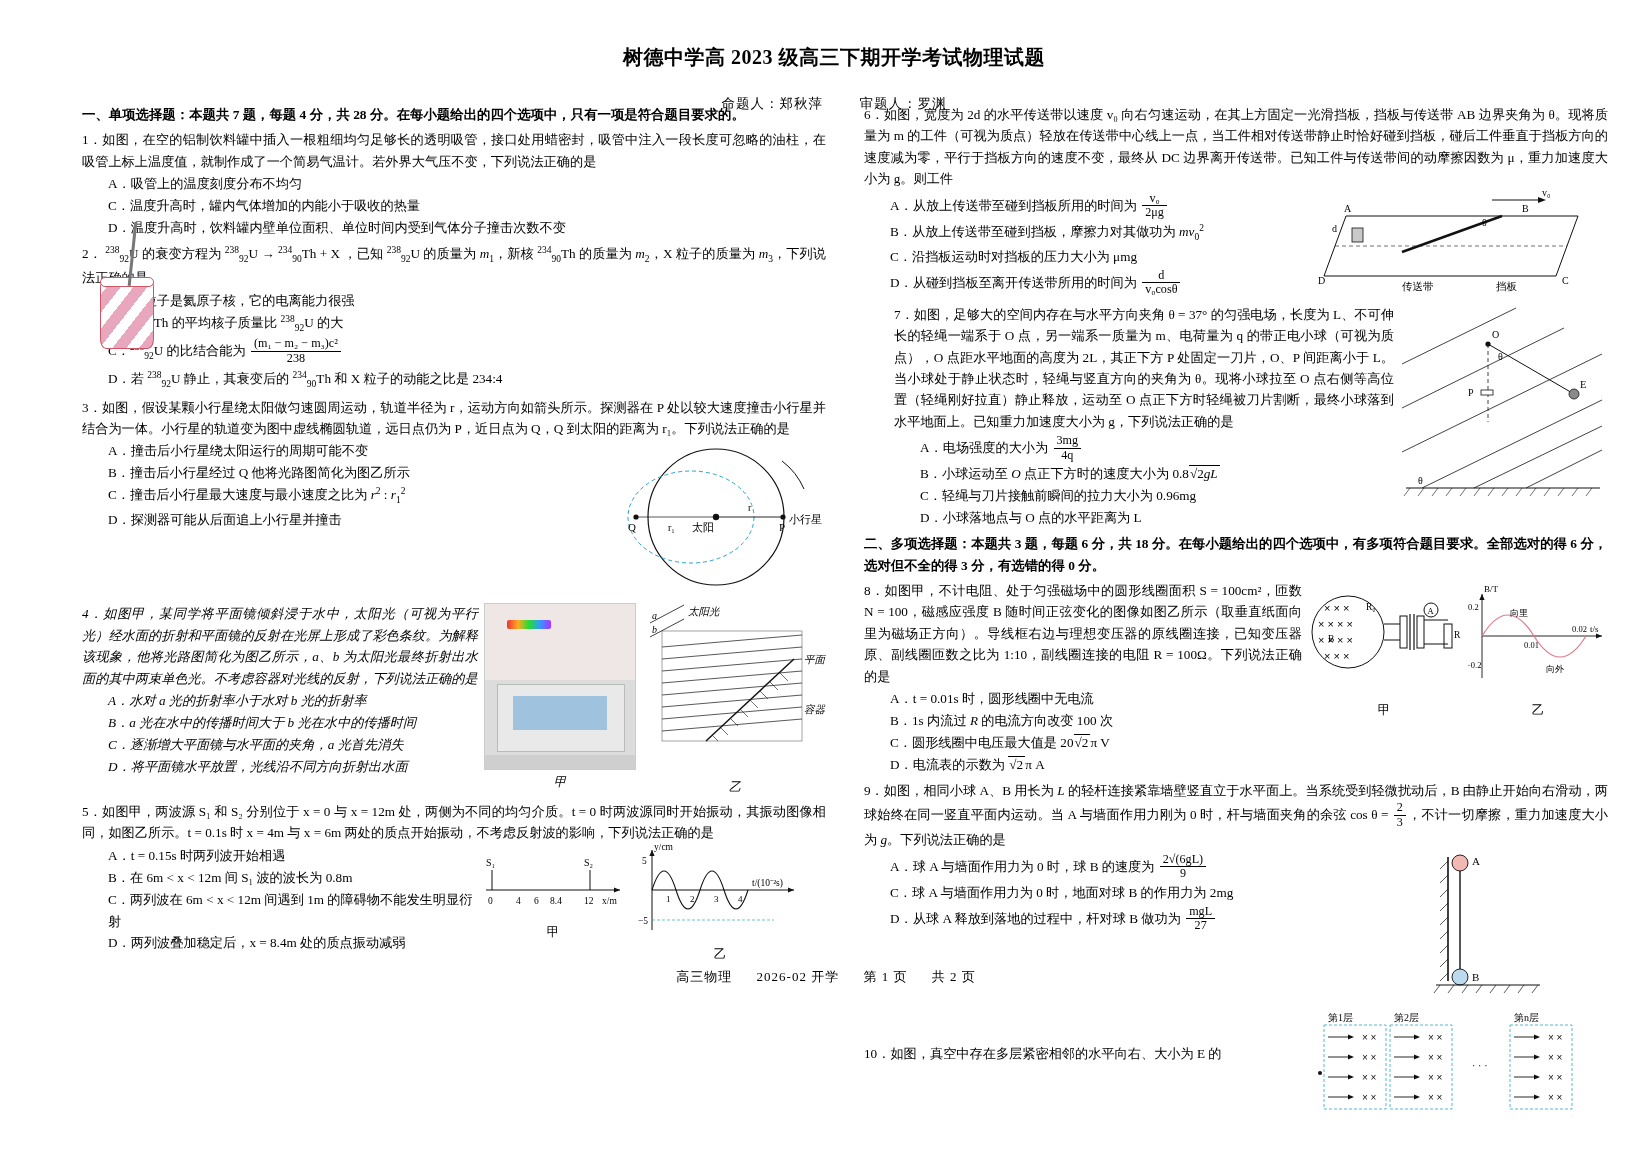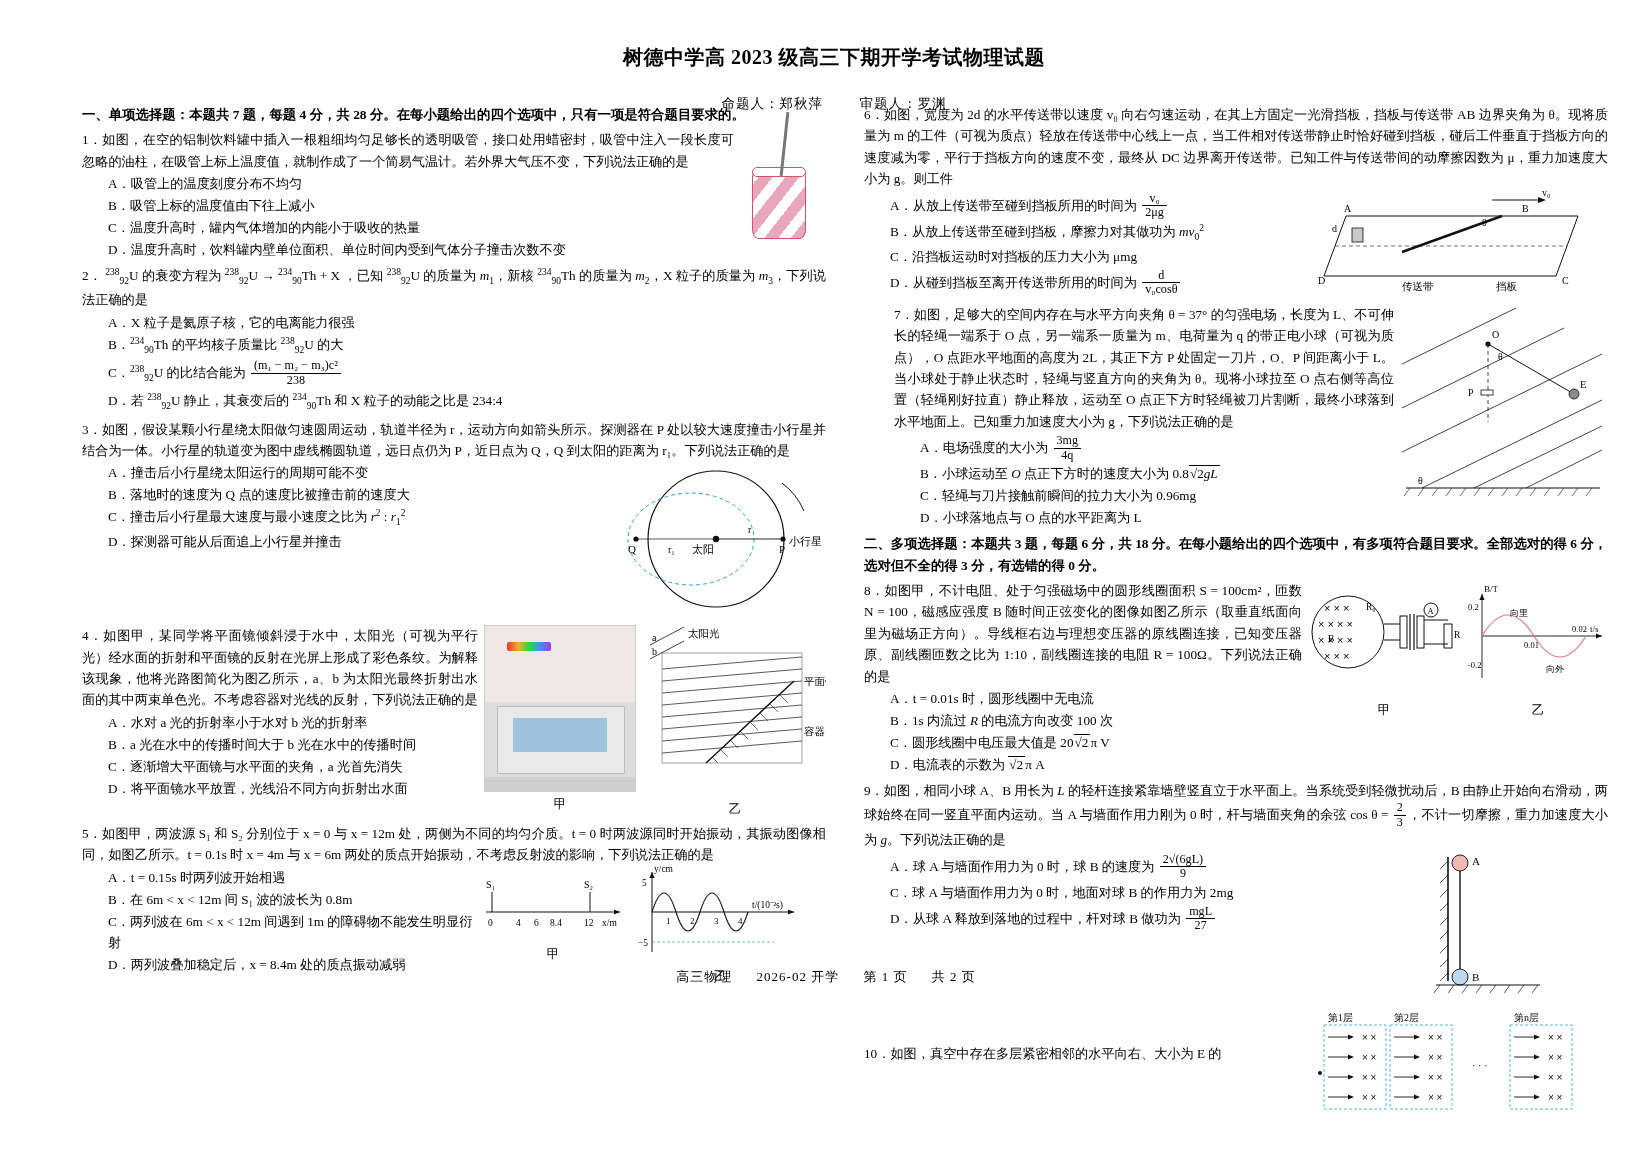--- a/index.html
+++ b/index.html
@@ -114,28 +114,27 @@
     <span>审题人：罗渊</span>
   </div>
 
   <div class="columns">
 
     <div class="col left">
 
       <div class="sec-head">一、单项选择题：本题共 7 题，每题 4 分，共 28 分。在每小题给出的四个选项中，只有一项是符合题目要求的。</div>
 
       <div class="q">
-        <div style="display:flex;">
+        <div style="display:flex;flex-direction:column;">
           <div style="flex:1;">
             <div class="qtext">
               <span>1．</span><span>如图，在空的铝制饮料罐中插入一根粗细均匀足够长的透明吸管，接口处用蜡密封，吸管中注入一段长度可忽略的油柱，在吸管上标上温度值，就制作成了一个简易气温计。若外界大气压不变，下列说法正确的是</span>
             </div>
             <div class="opts">
               <div class="opt">A．吸管上的温度刻度分布不均匀</div>
-              <div class="opt">B．吸管上标的温度值由下往上减小</div>
               <div class="opt">C．温度升高时，罐内气体增加的内能小于吸收的热量</div>
               <div class="opt">D．温度升高时，饮料罐内壁单位面积、单位时间内受到气体分子撞击次数不变</div>
             </div>
           </div>
           <div class="figbox" style="width:92px;position:relative;">
             <div style="position:absolute;left:18px;top:38px;">
               <div class="can">
                   <div class="straw"></div>
                 </div>
             </div>
@@ -163,21 +162,21 @@
       </div>
 
       <div class="q">
         <div class="qtext">
           <span>3．</span><span>如图，假设某颗小行星绕太阳做匀速圆周运动，轨道半径为 r，运动方向如箭头所示。探测器在 P 处以较大速度撞击小行星并结合为一体。小行星的轨道变为图中虚线椭圆轨道，远日点仍为 P，近日点为 Q，Q 到太阳的距离为 r₁。下列说法正确的是</span>
         </div>
         <div style="display:flex;">
           <div style="flex:1;">
             <div class="opts">
               <div class="opt">A．撞击后小行星绕太阳运行的周期可能不变</div>
-              <div class="opt">B．落地时的速度为 Q 点的速度比被撞击前的速度大</div>
+              <div class="opt">B．撞击后小行星经过 Q 他将光路图简化为图乙所示</div>
               <div class="opt">C．撞击后小行星最大速度与最小速度之比为 <i>r</i><sup>2</sup> : <i>r</i><sub>1</sub><sup>2</sup></div>
               <div class="opt">D．探测器可能从后面追上小行星并撞击</div>
             </div>
           </div>
           <div class="orbit-wrap">
             <svg width="250" height="160">
               <circle cx="140" cy="78" r="68" fill="none" stroke="#111" stroke-width="1.2"></circle>
               <ellipse cx="115" cy="78" rx="63" ry="46" fill="none" stroke="#2aa6c9" stroke-width="1" stroke-dasharray="4 3"></ellipse>
               <circle cx="140" cy="78" r="3.2" fill="#111"></circle>
               <circle cx="60" cy="78" r="2.6" fill="#111"></circle>
@@ -190,21 +189,21 @@
               <text x="116" y="92" font-size="11" font-family="'Liberation Serif',serif">太阳</text>
               <text x="172" y="72" font-size="10" font-family="'Liberation Serif',serif">r</text>
               <text x="203" y="92" font-size="11" font-family="'Liberation Serif',serif">P</text>
               <text x="213" y="84" font-size="11" font-family="'Liberation Serif',serif">小行星</text>
             </svg>
           </div>
         </div>
       </div>
 
       <div class="q">
-        <div style="display:flex;">
+        <div style="display:flex;font-style:italic;">
           <div style="width:400px;">
             <div class="qtext">
               <span>4．</span><span>如图甲，某同学将平面镜倾斜浸于水中，太阳光（可视为平行光）经水面的折射和平面镜的反射在光屏上形成了彩色条纹。为解释该现象，他将光路图简化为图乙所示，a、b 为太阳光最终折射出水面的其中两束单色光。不考虑容器对光线的反射，下列说法正确的是</span>
             </div>
             <div class="opts">
               <div class="opt">A．水对 a 光的折射率小于水对 b 光的折射率</div>
               <div class="opt">B．a 光在水中的传播时间大于 b 光在水中的传播时间</div>
               <div class="opt">C．逐渐增大平面镜与水平面的夹角，a 光首先消失</div>
               <div class="opt">D．将平面镜水平放置，光线沿不同方向折射出水面</div>
             </div>

